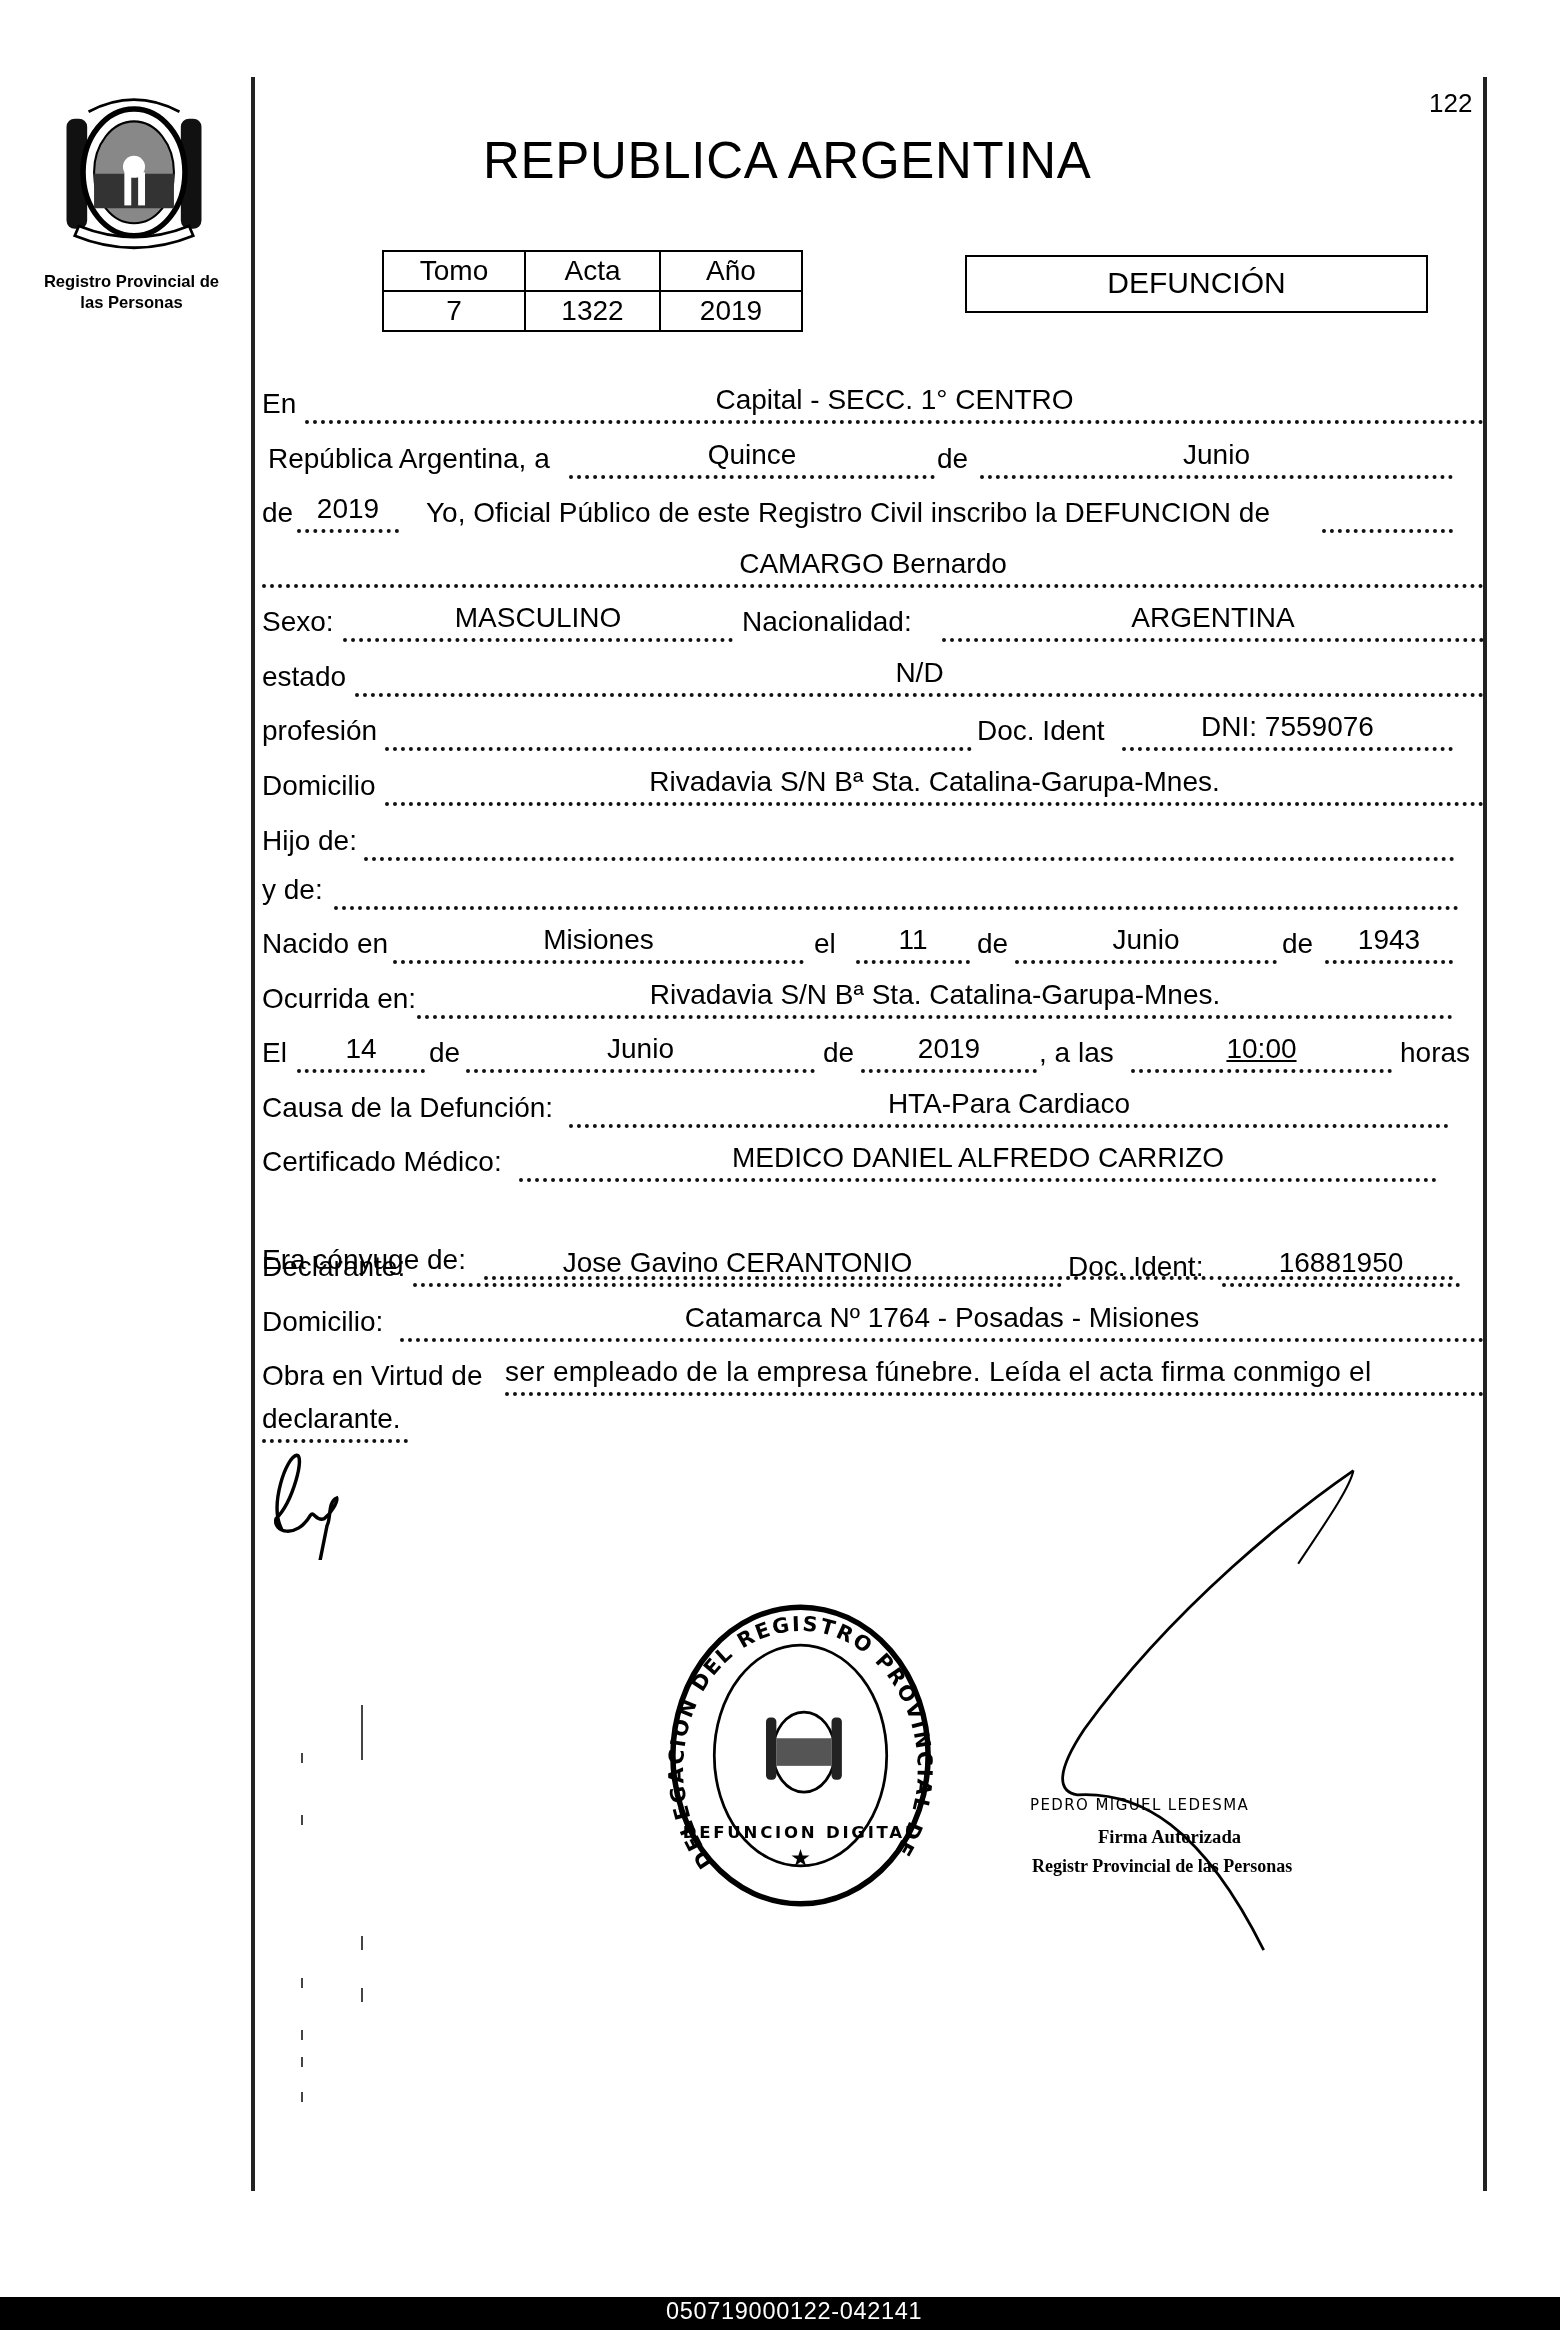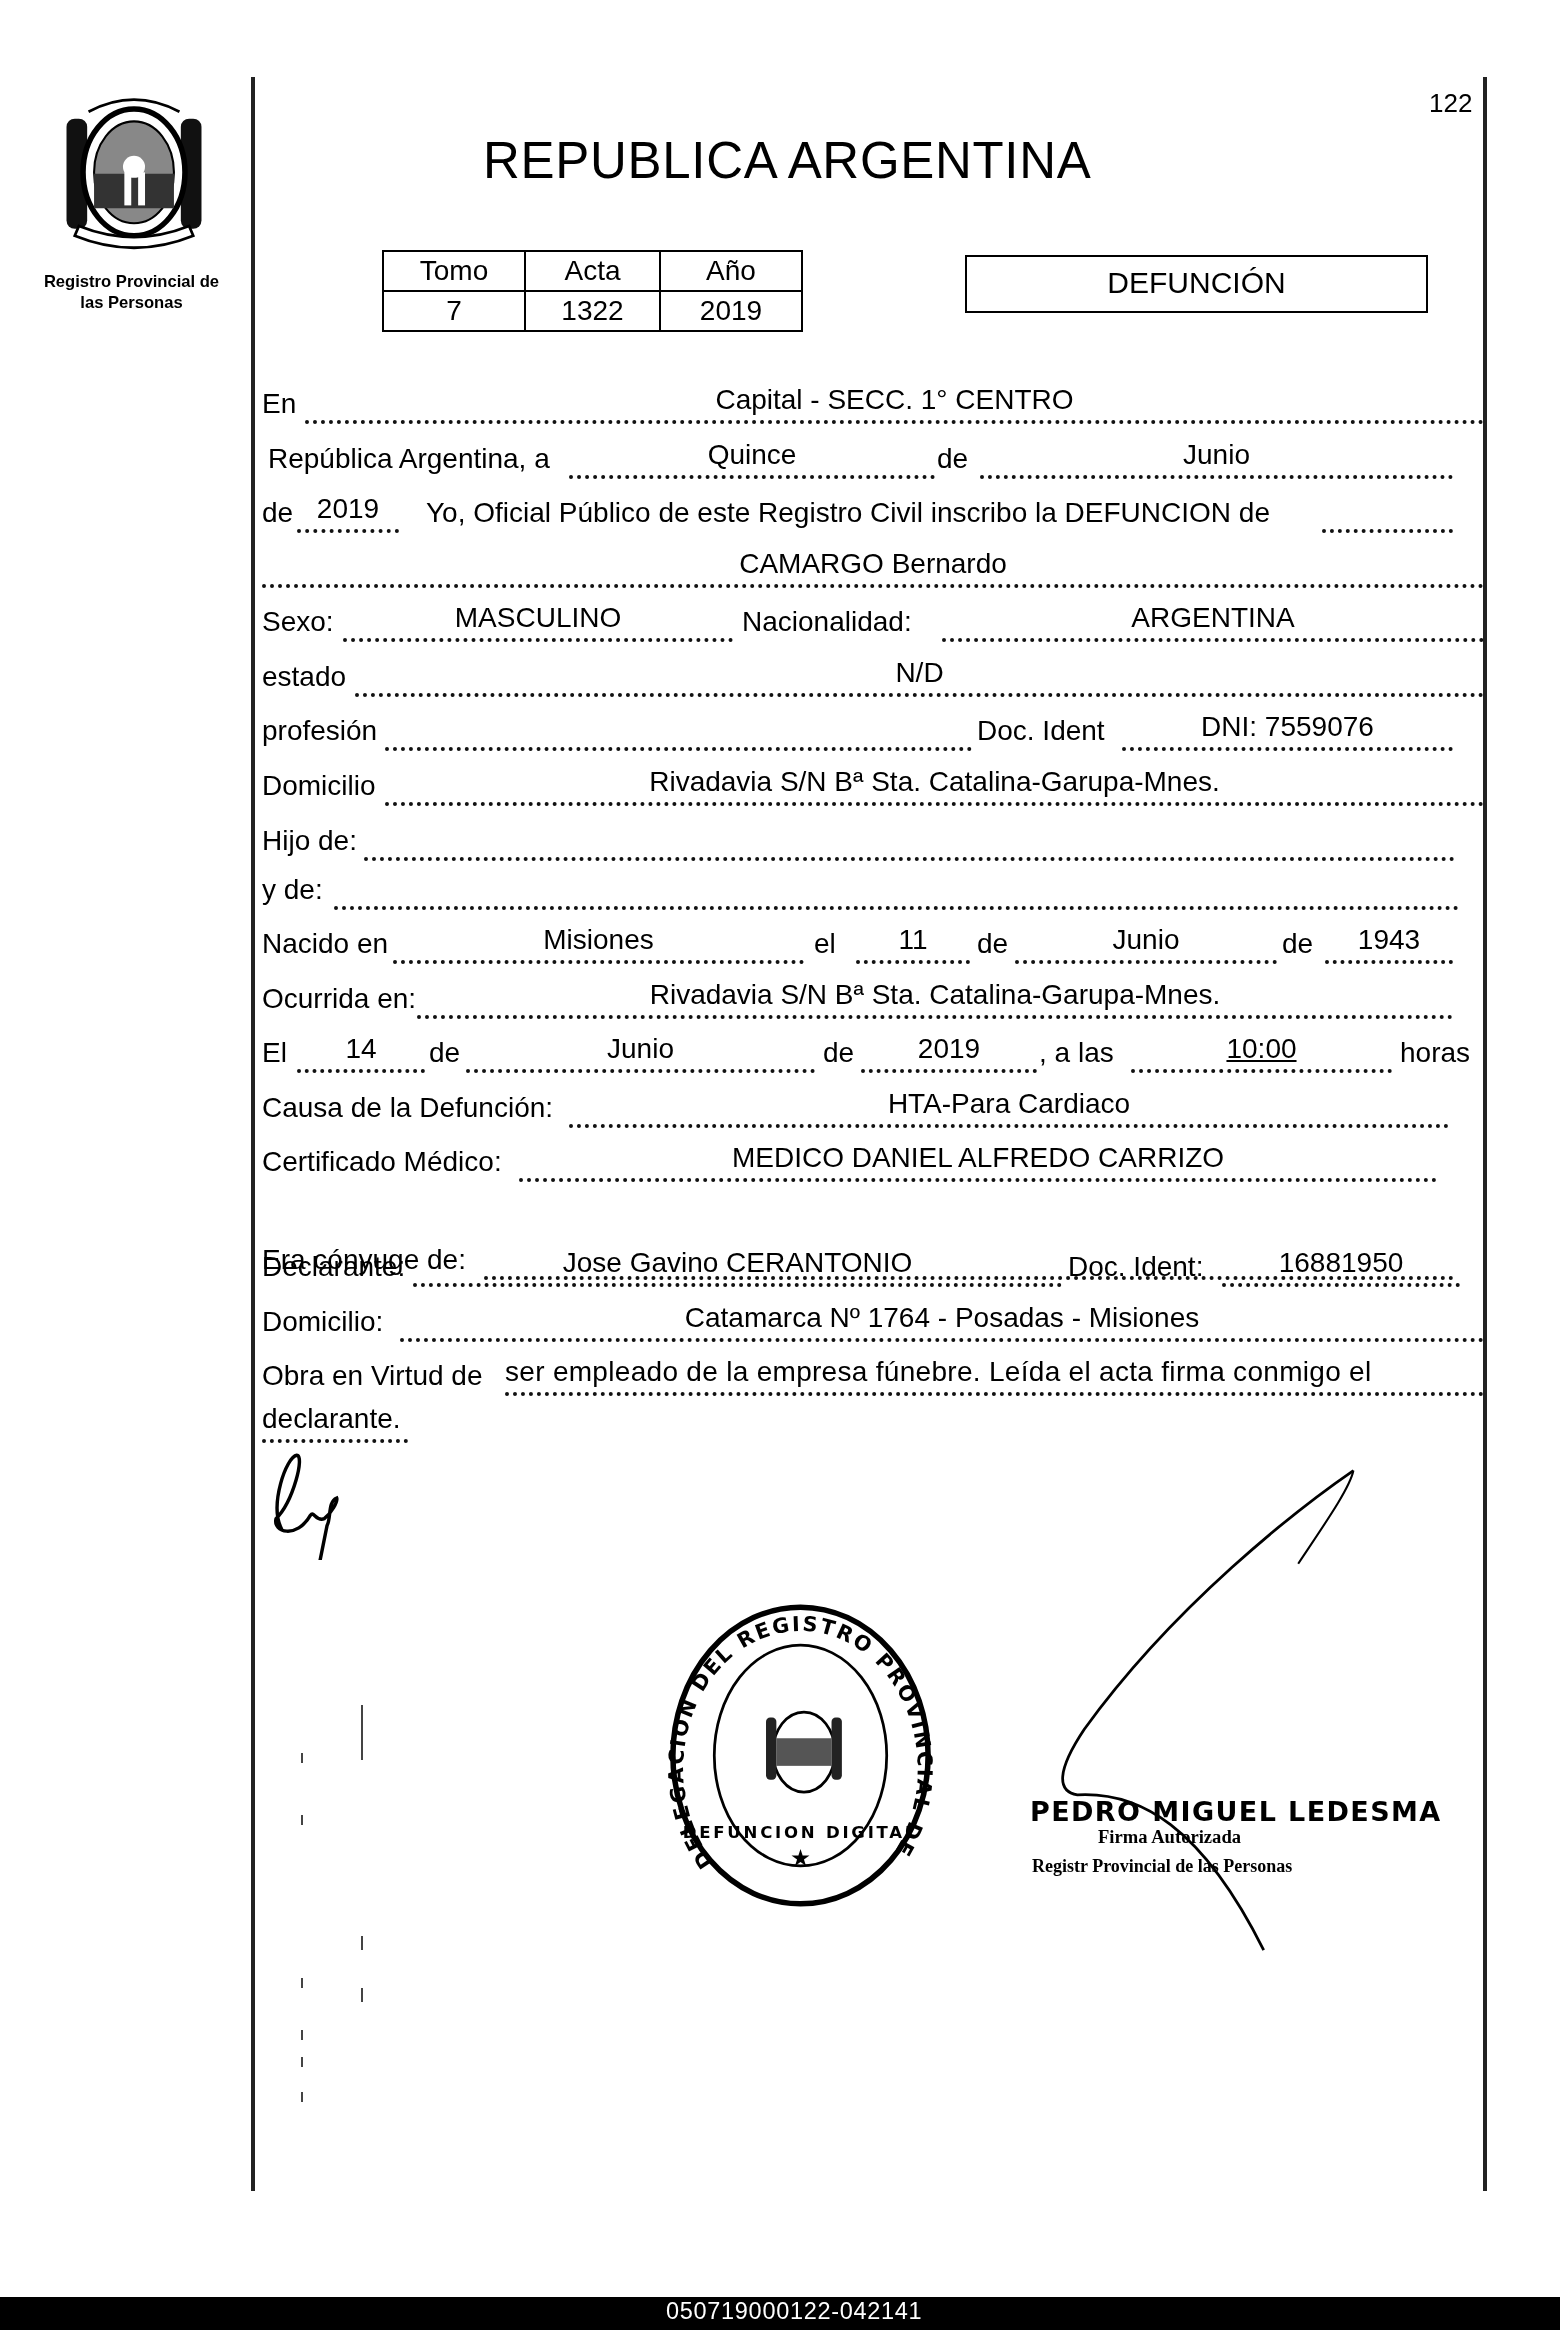--- a/index.html
+++ b/index.html
@@ -13,21 +13,21 @@
   table.acta { position: absolute; left: 382px; top: 250px; border-collapse: collapse; }
   table.acta td { border: 2.1px solid #000; width: 142px; height: 40px; text-align: center; font-size: 28px; }
   table.acta td.c2 { width: 135px; }
   .defbox { position: absolute; left: 965px; top: 255px; width: 463px; height: 58px; border: 2.8px solid #000; text-align: center; font-size: 30px; line-height: 52px; }
   .row { position: absolute; left: 262px; width: 1222px; height: 41px; font-size: 28px; }
   .lbl { position: absolute; bottom: 4.1px; white-space: nowrap; }
   .fld { position: absolute; bottom: 0; height: 39px; border-bottom: 4.1px dotted #111; text-align: center; white-space: nowrap; font-size: 28px; line-height: 30px; }
   .sig-box { position: absolute; }
   .barcode { position: absolute; left: 0; top: 2297px; width: 1560px; height: 33px; background: #000; }
   .barcode span { position: absolute; left: 666px; top: 1.4px; color: #fff; font-size: 23.5px; letter-spacing: 0.7px; }
-  .stamp-name { position: absolute; left: 1030px; top: 1796px; font-family: "DejaVu Sans", sans-serif; font-weight: bold; font-size: 27px; letter-spacing: 1.4px; }
+  .stamp-name { position: absolute; left: 1030px; top: 1796px; font-family: "DejaVu Sans", sans-serif; font-weight: normal; font-size: 15px; letter-spacing: 1.4px; }
   .stamp-l2 { position: absolute; left: 1098px; top: 1826px; font-family: "Liberation Serif", serif; font-weight: bold; font-size: 18.6px; }
   .stamp-l3 { position: absolute; left: 1032px; top: 1856px; font-family: "Liberation Serif", serif; font-weight: bold; font-size: 18px; }
 </style>
 </head>
 <body>
 
 <div class="abs" style="left:61px; top:91px; width:146px; height:162px;">
   <svg width="146" height="162" viewBox="0 0 212 235">
     <rect x="8" y="40" width="30" height="160" rx="12" fill="#111"></rect>
     <rect x="174" y="40" width="30" height="160" rx="12" fill="#111"></rect>

